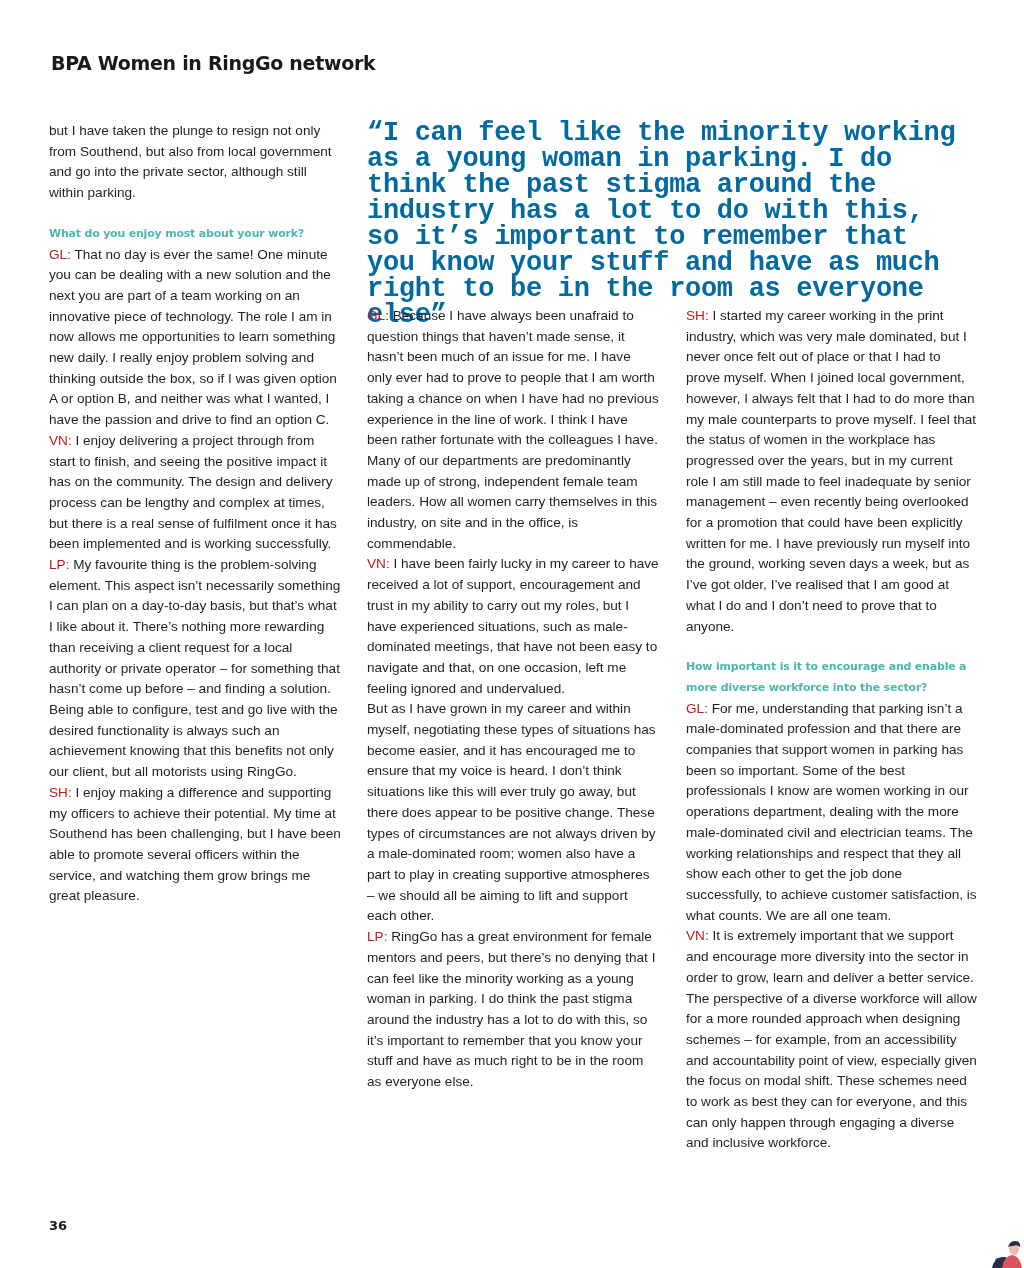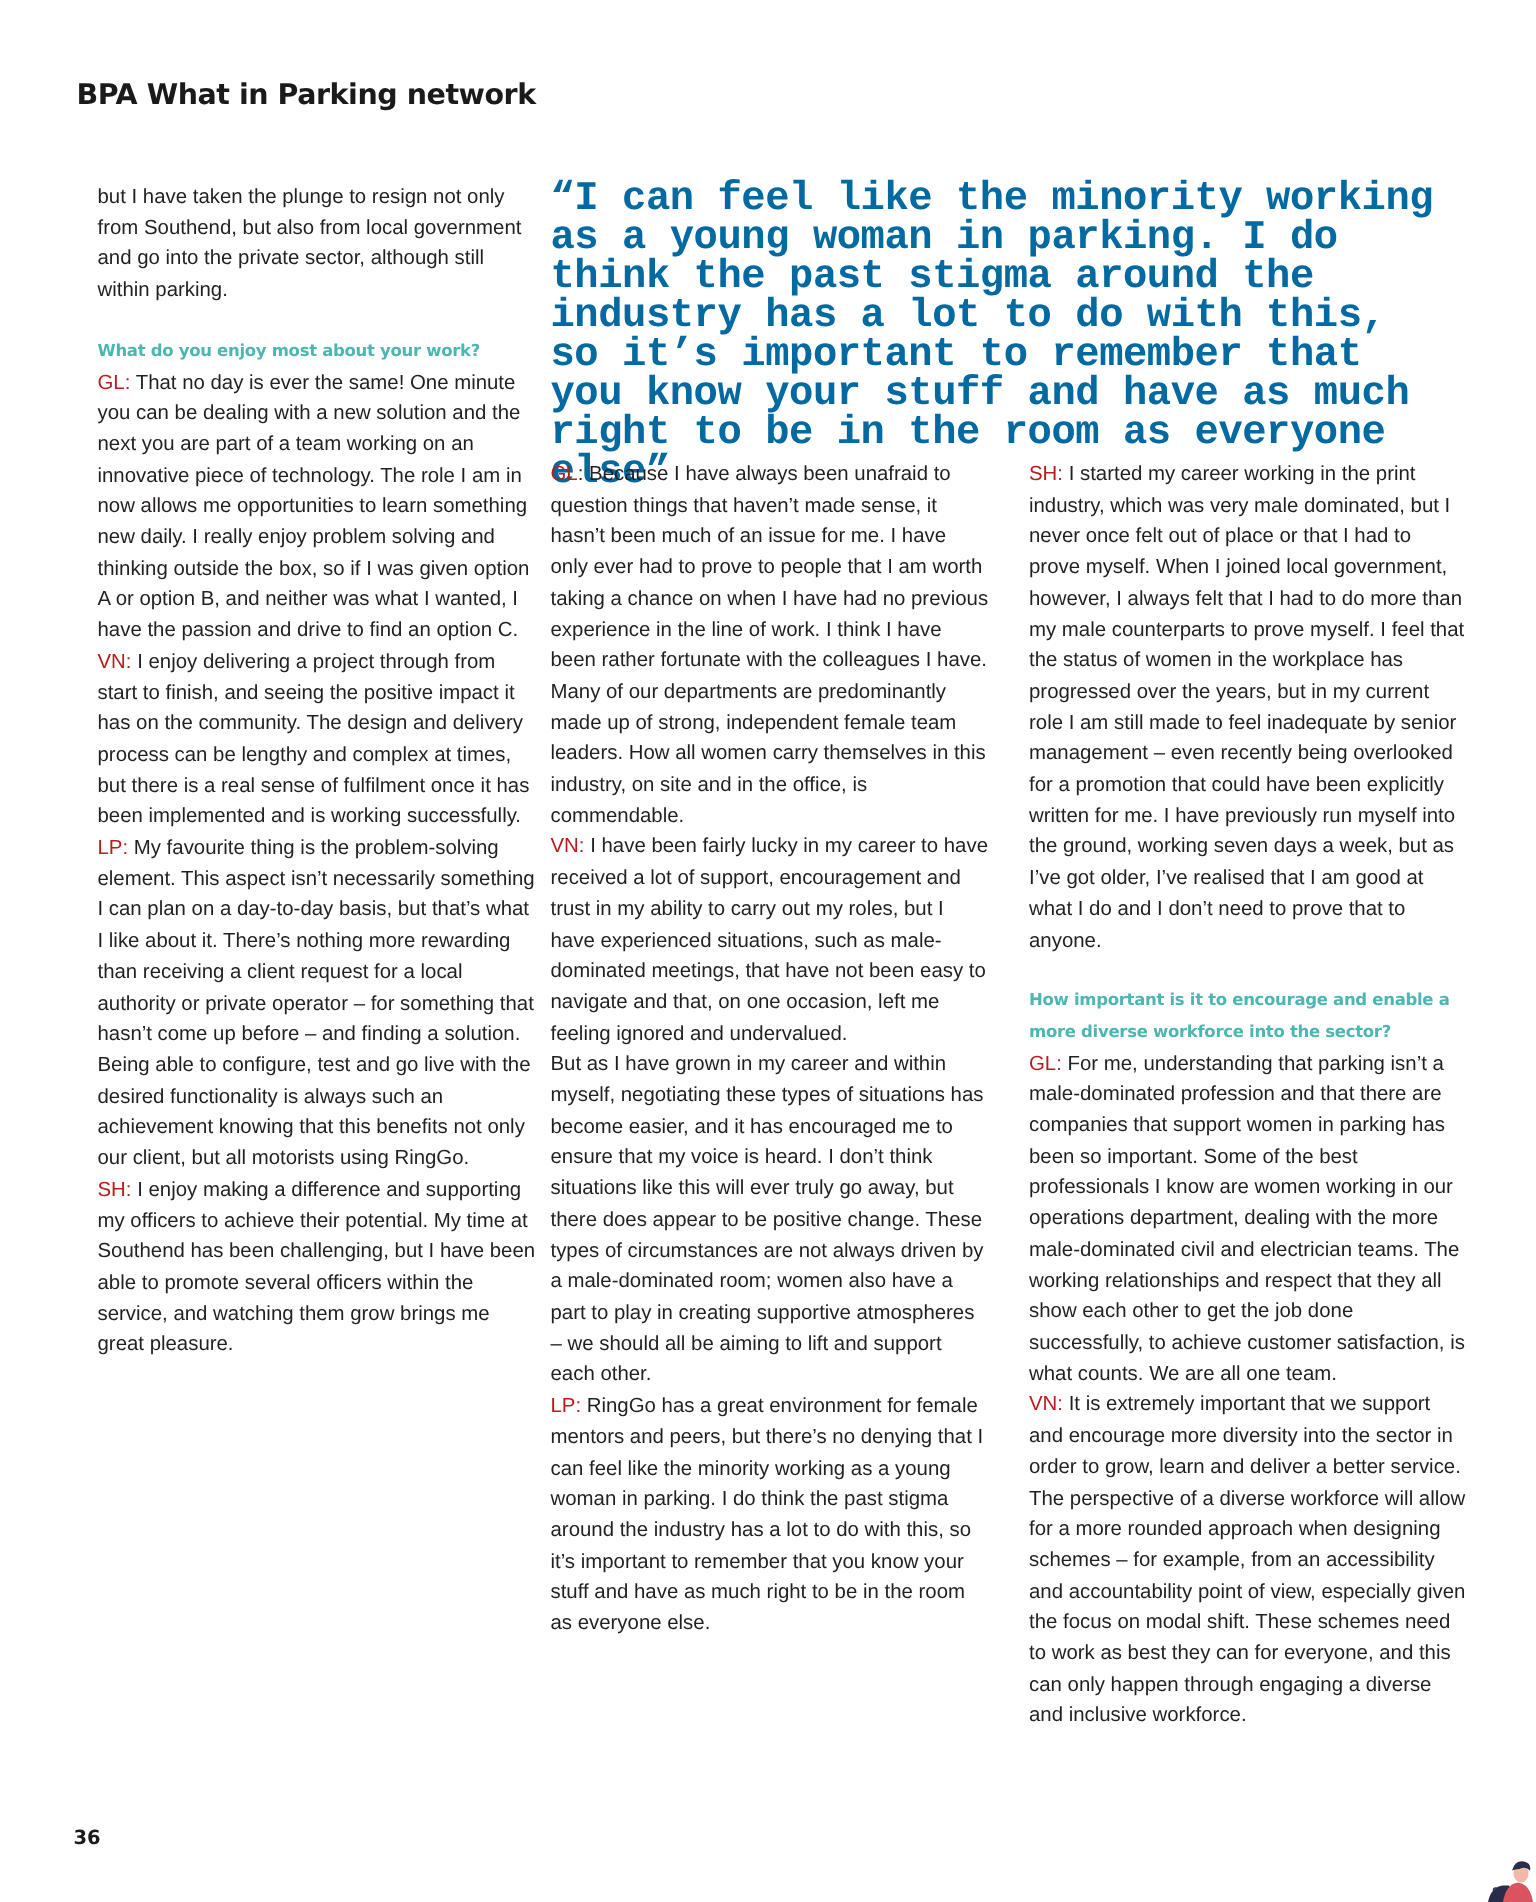--- a/index.html
+++ b/index.html
@@ -31,21 +31,21 @@
       font-size: 13.6px;
       line-height: 20.7px;
       color: #231f20;
     }
     .col p {
       margin: 0;
     }
     .col p.indent {
       text-indent: 20px;
     }
-    .col-1 { left: 65px; top: 121px; width: 292px; }
+    .col-1 { left: 49px; top: 121px; width: 292px; }
     .col-2 { left: 367px; top: 306px; width: 292px; }
     .col-3 { left: 686px; top: 306px; width: 292px; }
 
     .question {
       font-family: "DejaVu Sans", "Liberation Sans", sans-serif;
       font-weight: bold;
       color: #4cb6b0;
       font-size: 11px;
       line-height: 20.7px;
       margin: 0;
@@ -81,21 +81,21 @@
       left: 988px;
       top: 1238px;
       width: 36px;
       height: 30px;
       overflow: hidden;
     }
   </style>
 </head>
 <body>
 
-<div class="running-head">BPA What in Parking network</div>
+<div class="running-head">BPA Women in RingGo network</div>
 
 <div class="pullquote">“I can feel like the minority working as a young woman in parking. I do think the past stigma around the industry has a lot to do with this, so it’s important to remember that you know your stuff and have as much right to be in the room as everyone else”</div>
 
 <div class="col col-1">
   <p>but I have taken the plunge to resign not only from Southend, but also from local government and go into the private sector, although still within parking.</p>
 
   <h3 class="question q-gap">What do you enjoy most about your work?</h3>
 
   <p>
     <span class="speaker">GL:</span><span> That no day is ever the same! One minute you can be dealing with a new solution and the next you are part of a team working on an innovative piece of technology. The role I am in now allows me opportunities to learn something new daily. I really enjoy problem solving and thinking outside the box, so if I was given option A or option B, and neither was what I wanted, I have the passion and drive to find an option C.</span>

